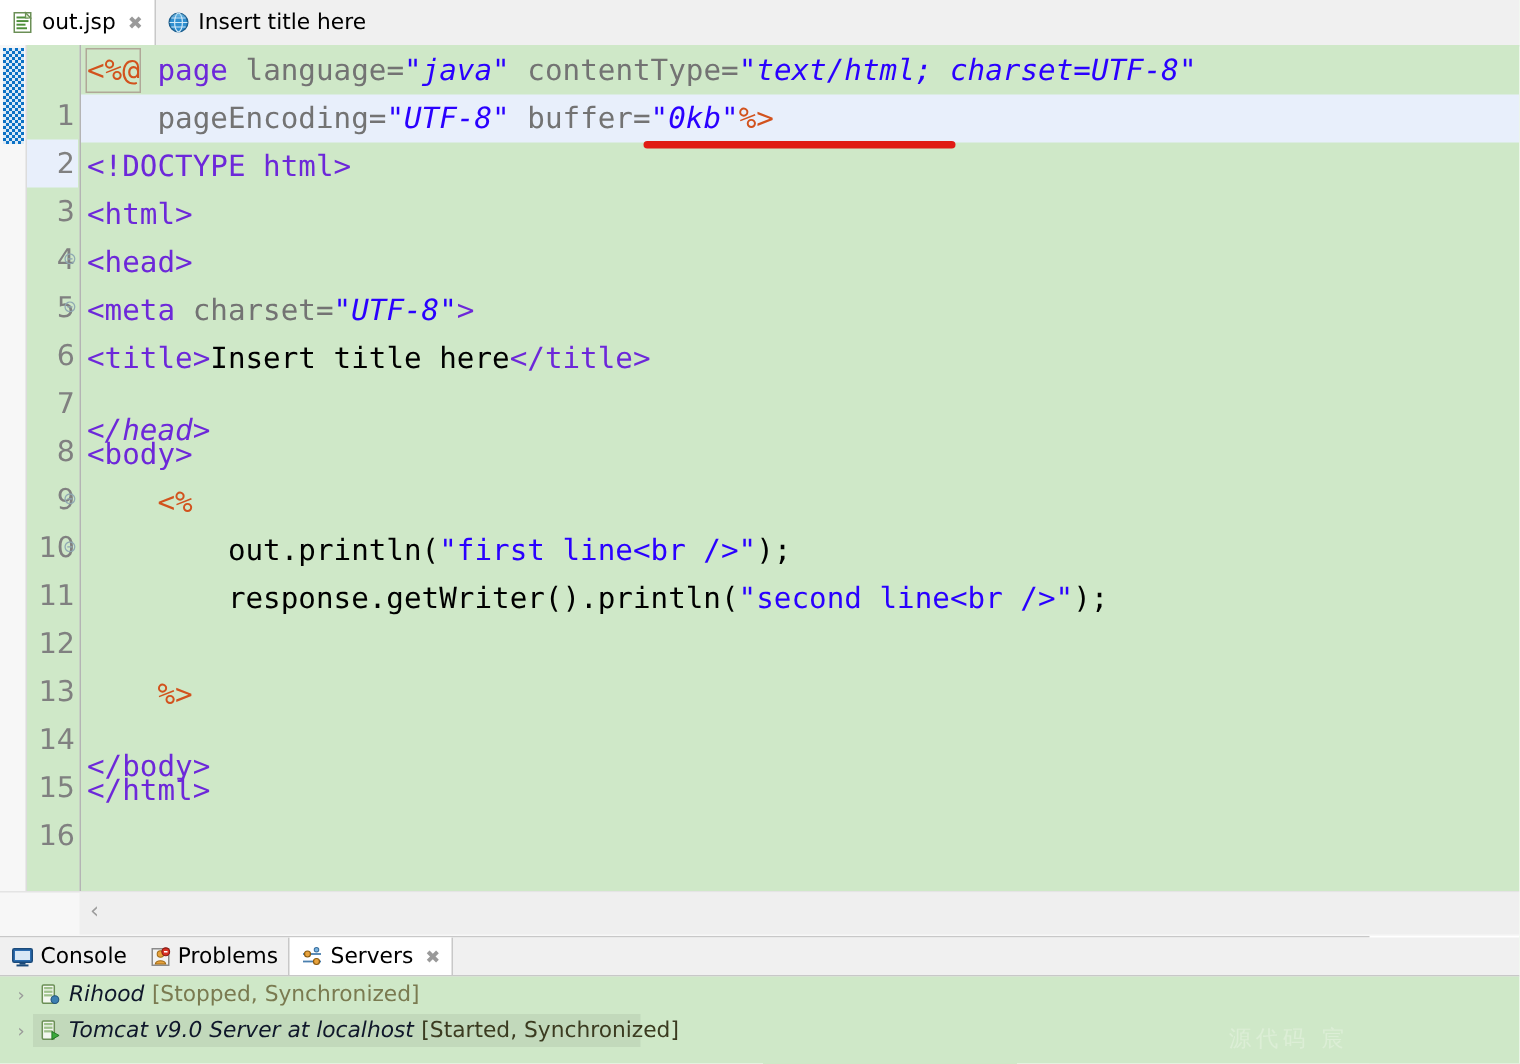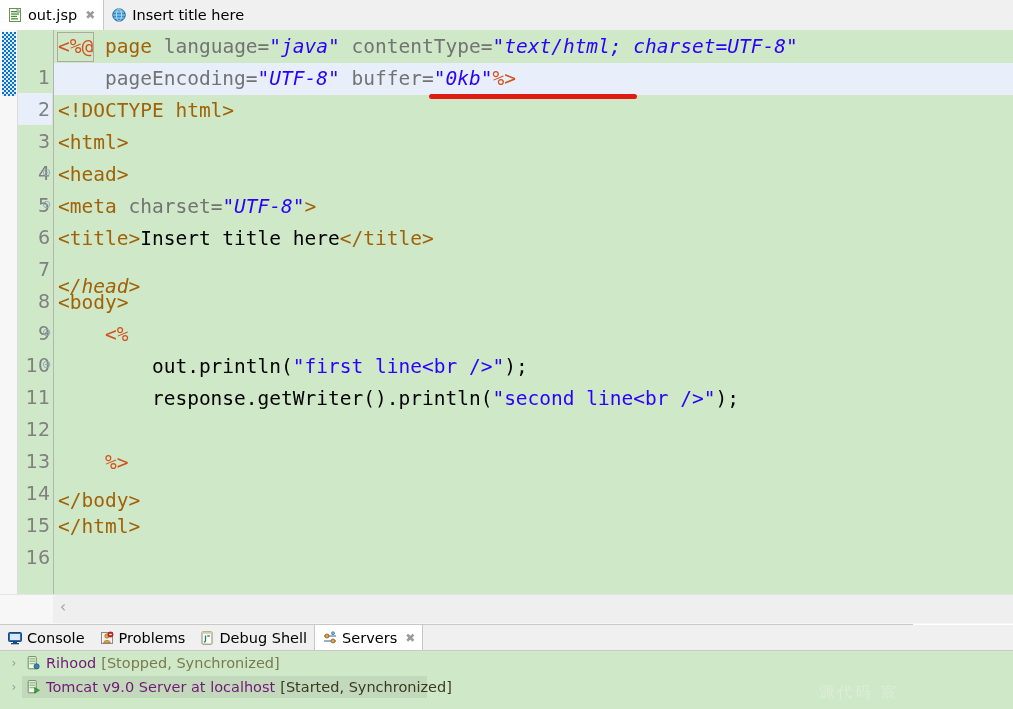--- a/index.html
+++ b/index.html
@@ -158,21 +158,21 @@
     left: 55px;
     right: 0;
     height: 32px;
     line-height: 32px;
     white-space: pre;
     font-family: "DejaVu Sans Mono", monospace;
     font-size: 19.5px;
     letter-spacing: 0px;
   }
   
-  .t-tag   { color: #a16207; }
+  .t-tag   { color: #6d28d9; }
   .t-attr  { color: #737373; }
   .t-val   { color: #2a00ff; font-style: italic; }
   .t-str   { color: #2a00ff; }
   .t-jsp   { color: #d2521d; }
   .t-plain { color: #000000; }
   .t-text  { color: #000000; }
 
   .bracketbox {
     display: inline-block;
     border: 1px solid #b0a898;
@@ -239,21 +239,21 @@
     font-size: 14.5px;
     white-space: nowrap;
   }
   .srvrow .twisty {
     color: #999;
     font-size: 12px;
     width: 12px;
     display: inline-block;
     text-align: center;
   }
-  .srvrow .sname { color: #701a75; }
+  .srvrow .sname { color: #0f172a; font-style: italic; }
   .srvrow .sstat { color: #7a7a50; }
   .srvrow.selected .selbg {
     position: absolute;
     left: 22px; top: 1px;
     height: 22px;
     background: #c2d9bb;
     border: 0;
     z-index: 0;
   }
   .srvrow .rowinner {
@@ -323,21 +323,21 @@
         <div class="line" style="top: 129px;"><div class="code" style="left: 4px; top: 0px;"><span class="t-tag">&lt;head&gt;</span></div></div>
         <div class="line" style="top: 161px;"><div class="code" style="left: 4px; top: 0px;"><span class="t-tag">&lt;meta </span><span class="t-attr">charset=</span><span class="t-val">"UTF-8"</span><span class="t-tag">&gt;</span></div></div>
         <div class="line" style="top: 193px;"><div class="code" style="left: 4px; top: 0px;"><span class="t-tag">&lt;title&gt;</span><span class="t-text">Insert title here</span><span class="t-tag">&lt;/title&gt;</span></div></div>
         <div class="line" style="top: 225px;"><div class="code" style="left: 4px; top: 16px; font-style: italic;"><span class="t-tag">&lt;/head&gt;</span></div></div>
         <div class="line" style="top: 257px;"><div class="code" style="left: 4px; top: 0px;"><span class="t-tag">&lt;body&gt;</span></div></div>
         <div class="line" style="top: 289px;"><div class="code" style="left: 4px; top: 0px;"><span class="t-jsp">    &lt;%</span></div></div>
         <div class="line" style="top: 321px;"><div class="code" style="left: 4px; top: 0px;"><span class="t-plain">        out.println(</span><span class="t-str">"first line&lt;br /&gt;"</span><span class="t-plain">);</span></div></div>
         <div class="line" style="top: 353px;"><div class="code" style="left: 4px; top: 0px;"><span class="t-plain">        response.getWriter().println(</span><span class="t-str">"second line&lt;br /&gt;"</span><span class="t-plain">);</span></div></div>
         <div class="line" style="top: 385px;"><div class="code" style="left: 4px; top: 0px;"><span class="t-plain"></span></div></div>
         <div class="line" style="top: 417px;"><div class="code" style="left: 4px; top: 0px;"><span class="t-jsp">    %&gt;</span></div></div>
-        <div class="line" style="top: 449px;"><div class="code" style="left: 4px; top: 6px;"><span class="t-tag">&lt;/body&gt;</span></div></div>
+        <div class="line" style="top: 449px;"><div class="code" style="left: 4px; top: 16px;"><span class="t-tag">&lt;/body&gt;</span></div></div>
         <div class="line" style="top: 481px;"><div class="code" style="left: 4px; top: 0px;"><span class="t-tag">&lt;/html&gt;</span></div></div>
       </div>
 
     <div class="redline" style="left: 375px; top: 64px; width: 208px;"></div>
   </div>
 
   <div id="gutter-lines">
       <div class="ln" style="top: 31px;">1</div>
       <div class="ln cur" style="top: 63px;">2</div>
       <div class="ln" style="top: 95px;">3</div>
@@ -387,31 +387,20 @@
           <rect x="2.5" y="2.5" width="11" height="11" fill="#f2f2f2" stroke="#8a8a8a"></rect>
           <circle cx="8" cy="6" r="2.2" fill="#e8a33d" stroke="#a06a16" stroke-width="0.7"></circle>
           <path d="M4.6 12.6 C5 9.8 11 9.8 11.4 12.6 Z" fill="#e8a33d" stroke="#a06a16" stroke-width="0.7"></path>
           <circle cx="11.5" cy="4.5" r="2.6" fill="#d93025" stroke="#8a1a12" stroke-width="0.7"></circle>
           <path d="M10.3 4.5 H12.7" stroke="#fff" stroke-width="1.1"></path>
         </svg>
       </span>
       <span>Problems</span>
     </div>
 
-    <div class="vtab">
-      <span class="ic">
-        <svg width="16" height="16" viewBox="0 0 16 16">
-          <rect x="3" y="1.8" width="10" height="12.4" rx="0.8" fill="#fdfdf5" stroke="#8a8a6a"></rect>
-          <rect x="3" y="1.8" width="10" height="2" fill="#cfcfa8"></rect>
-          <path d="M6.5 5.5 V10.5 A1.6 1.6 0 0 1 4.9 12.1" stroke="#1f7a7a" stroke-width="1.3" fill="none"></path>
-          <rect x="8.2" y="5.3" width="2.6" height="1.3" fill="#1f7a7a"></rect>
-        </svg>
-      </span>
-      <span>Debug Shell</span>
-    </div>
 
     <div class="vtab active">
       <span class="ic">
         <svg width="16" height="16" viewBox="0 0 16 16">
           <path d="M2 6 H14" stroke="#4a7fae" stroke-width="1.2"></path>
           <path d="M2 11 H14" stroke="#4a7fae" stroke-width="1.2"></path>
           <circle cx="5" cy="6" r="2" fill="#e8a33d" stroke="#8a5a10" stroke-width="0.8"></circle>
           <circle cx="11" cy="11" r="2" fill="#e8a33d" stroke="#8a5a10" stroke-width="0.8"></circle>
           <circle cx="11" cy="3.2" r="1.5" fill="#7ab4e0" stroke="#3a6f9e" stroke-width="0.7"></circle>
         </svg>

